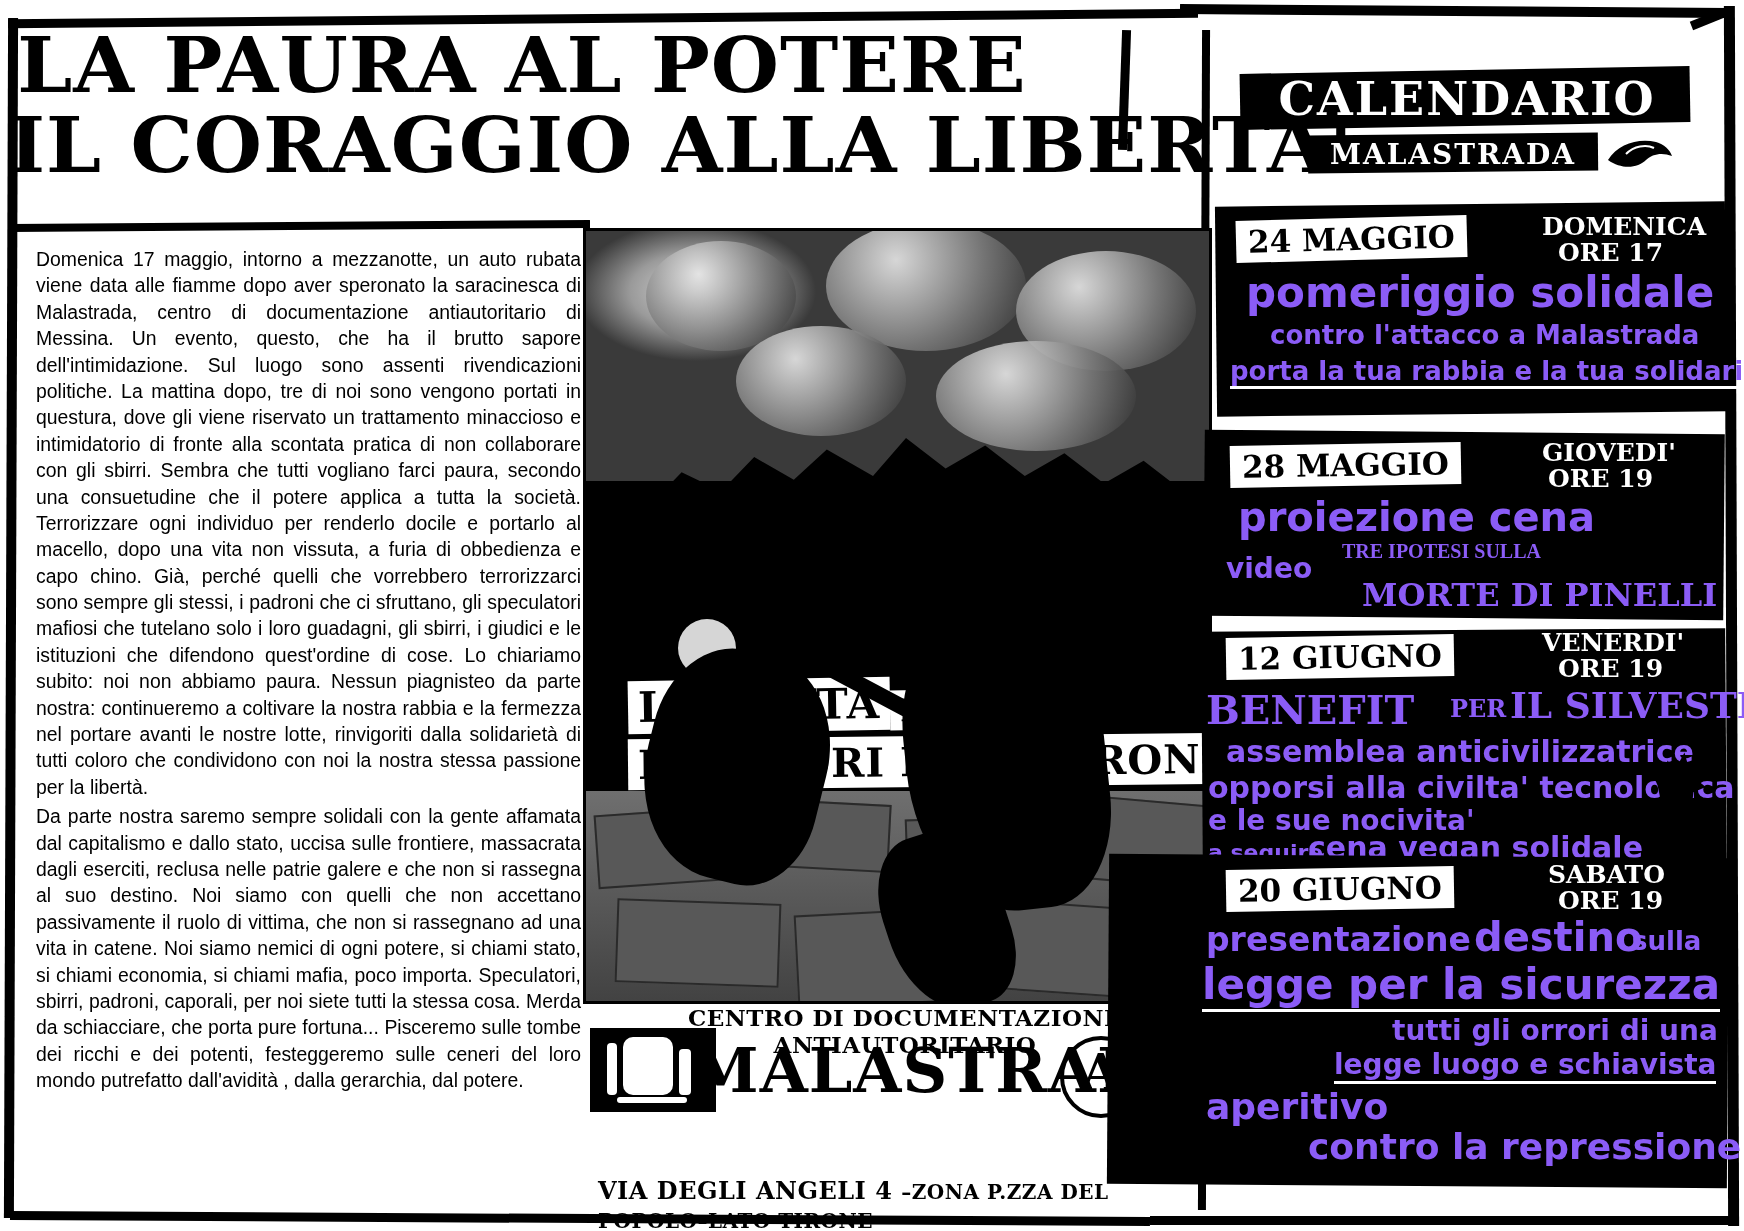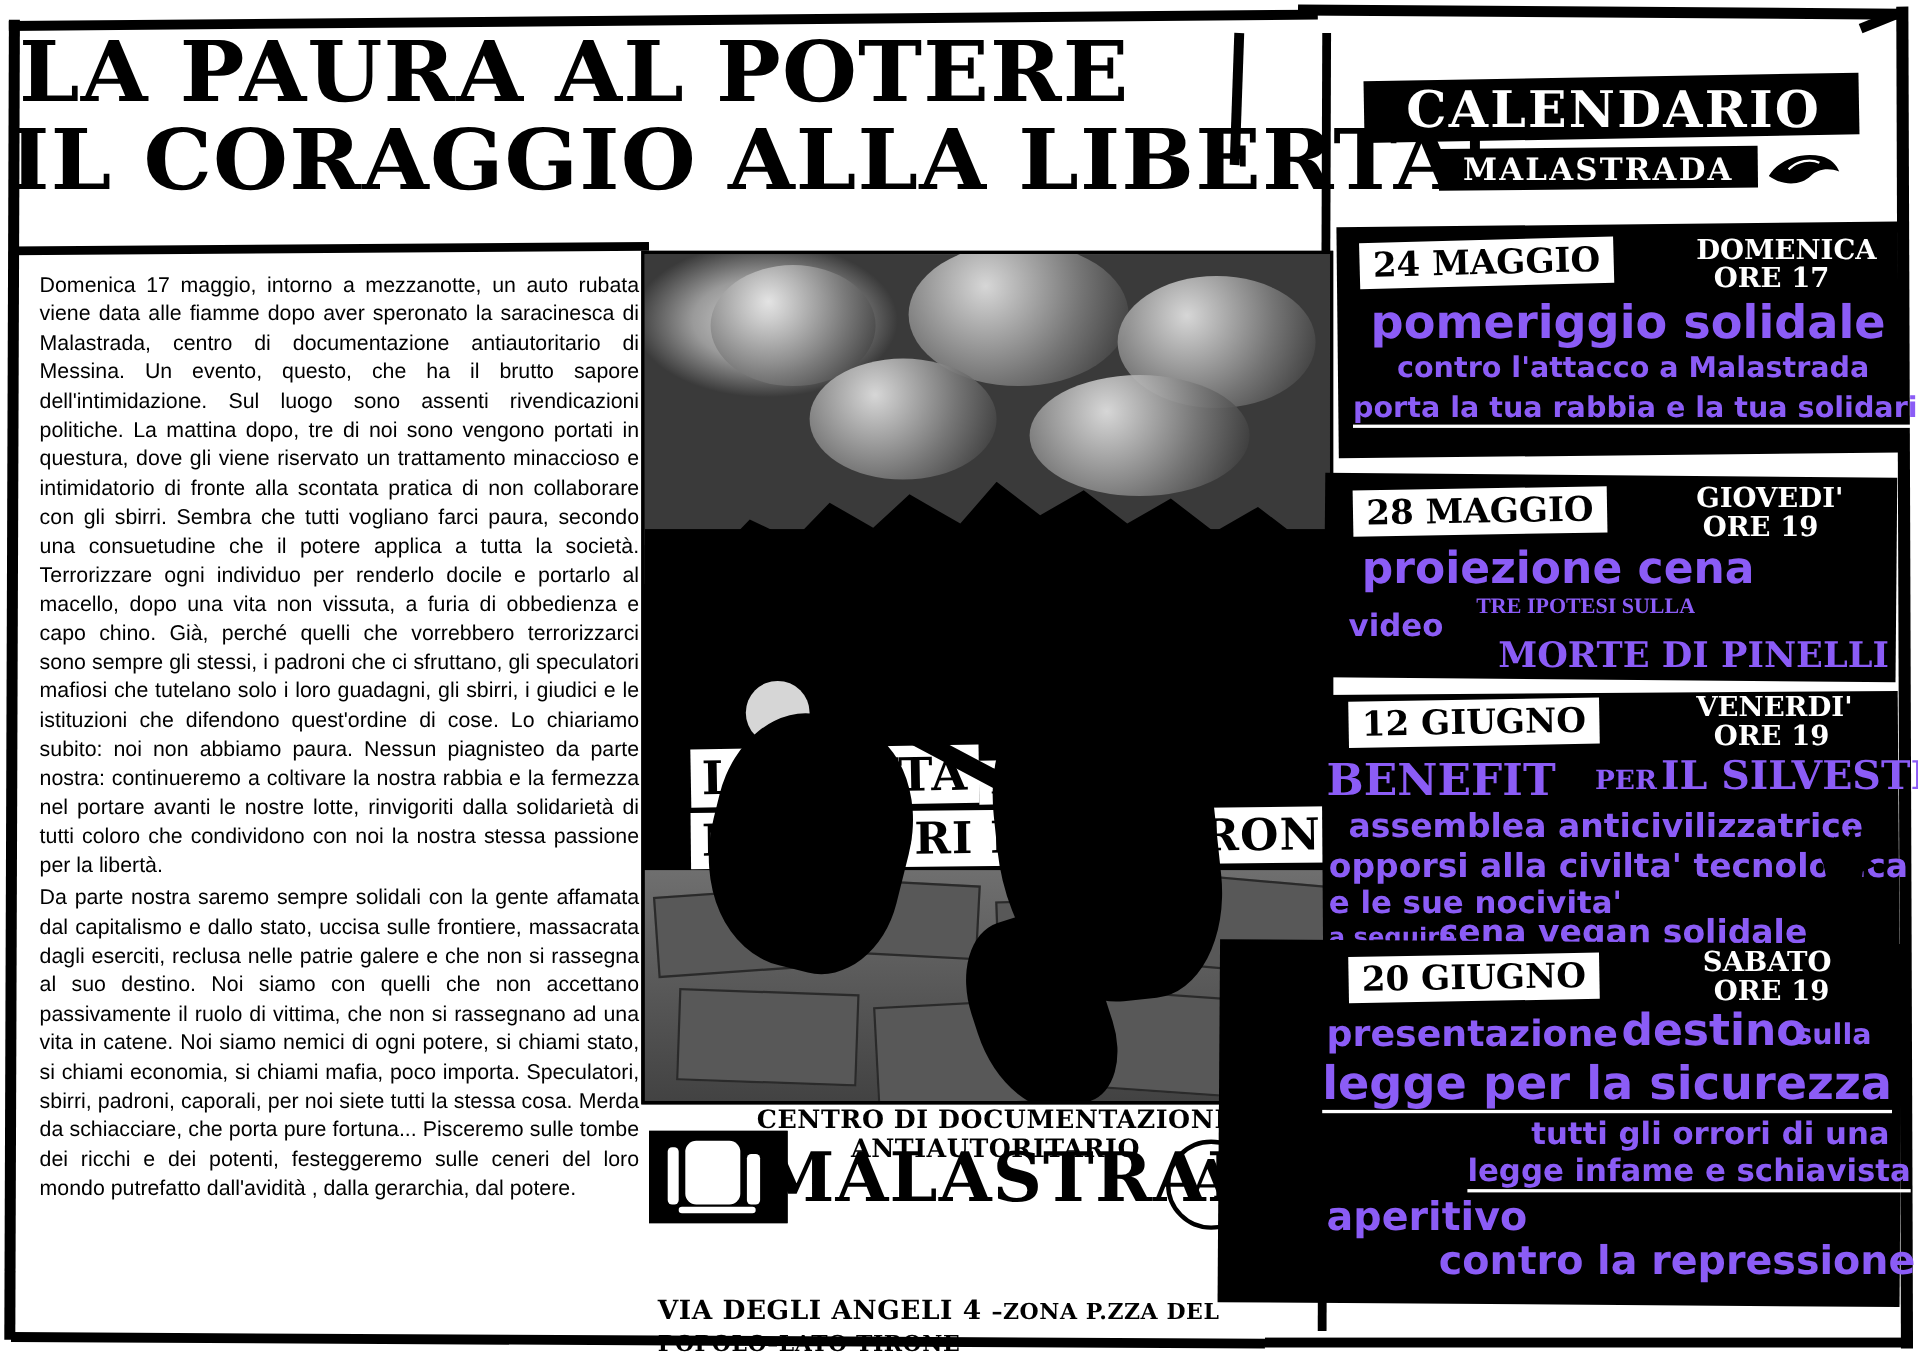--- a/index.html
+++ b/index.html
@@ -283,18 +283,18 @@
     <div class="ev" style="top:800px;">
       <div class="blk" style="left:-104px;top:22px;width:620px;height:330px;transform:rotate(0.4deg);"></div>
       <div class="date" style="left:14px;top:34px;transform:rotate(-1deg);">20 GIUGNO</div>
       <div class="when" style="left:336px;top:28px;">SABATO</div>
       <div class="when" style="left:346px;top:54px;">ORE 19</div>
       <div class="line" style="left:-6px;top:86px;font-size:33px;text-align:right;">presentazione</div>
       <div class="line" style="left:262px;top:80px;font-size:40px;">destino</div>
       <div class="line" style="left:420px;top:92px;font-size:26px;">sulla</div>
       <div class="line underline" style="left:-10px;top:126px;font-size:42px;">legge per la sicurezza</div>
       <div class="line" style="left:180px;top:180px;font-size:28px;">tutti gli orrori di una</div>
-      <div class="line underline" style="left:122px;top:214px;font-size:28px;">legge infame e schiavista</div>
+      <div class="line underline" style="left:122px;top:214px;font-size:28px;">legge luogo e schiavista</div>
       <div class="line" style="left:-6px;top:252px;font-size:36px;">aperitivo</div>
       <div class="line" style="left:96px;top:292px;font-size:36px;">contro la repressione</div>
     </div>
   </div>
 </div>
 
 </body></html>

